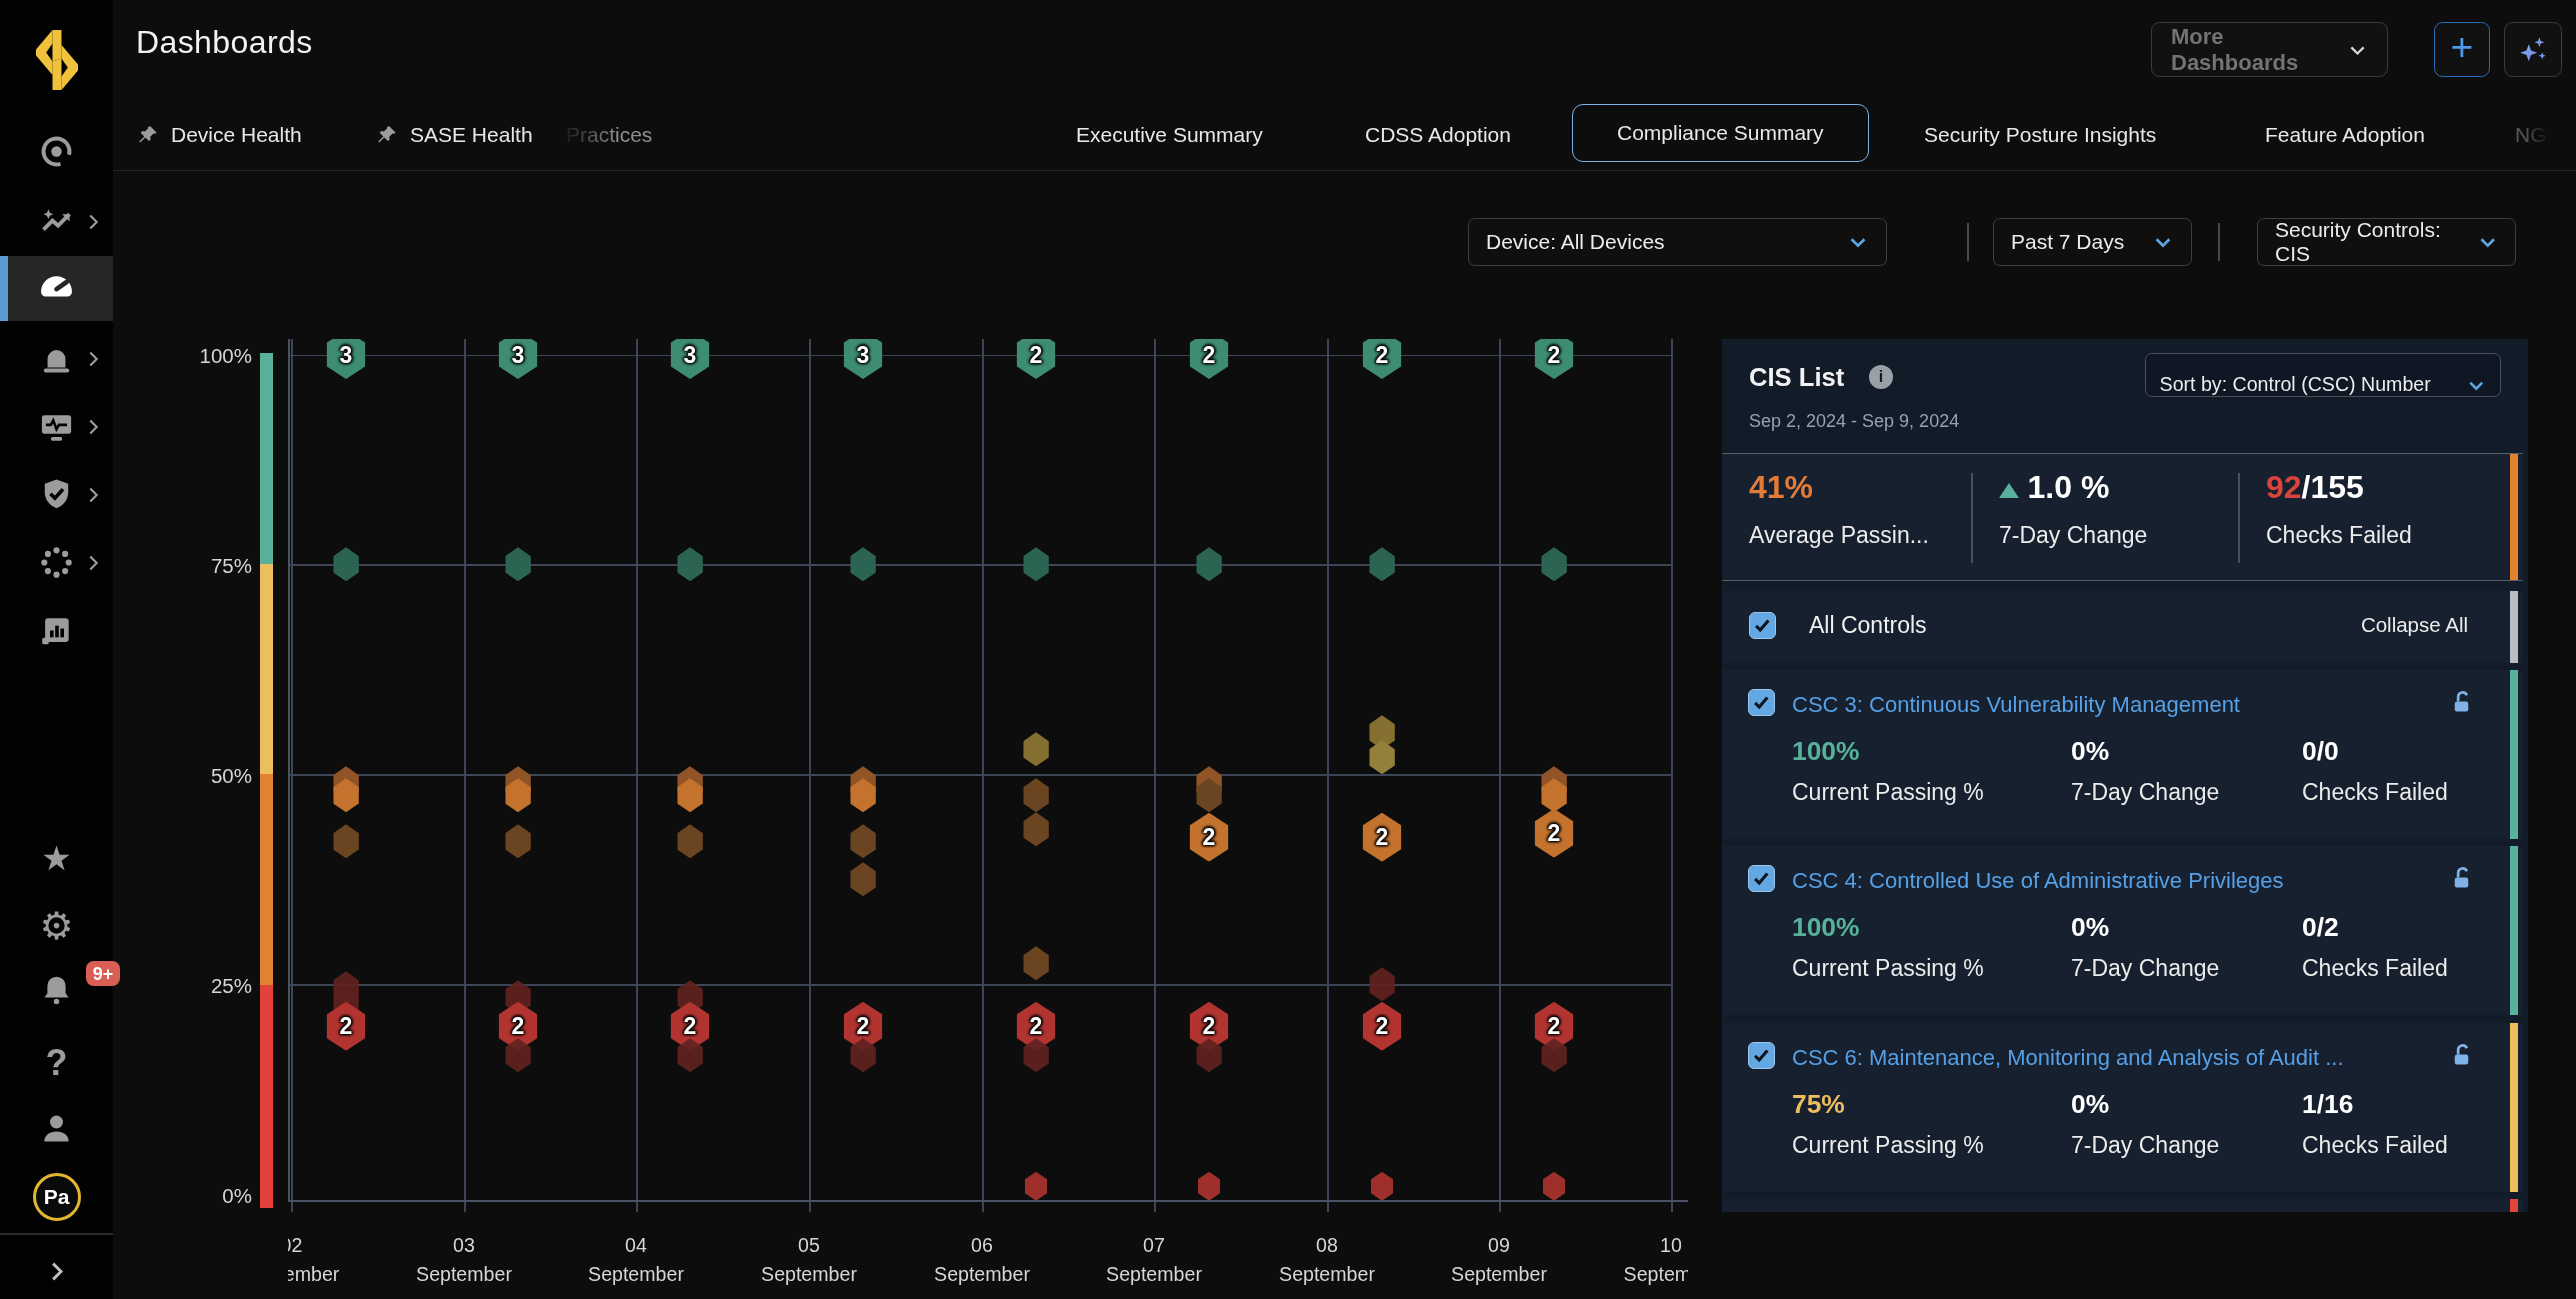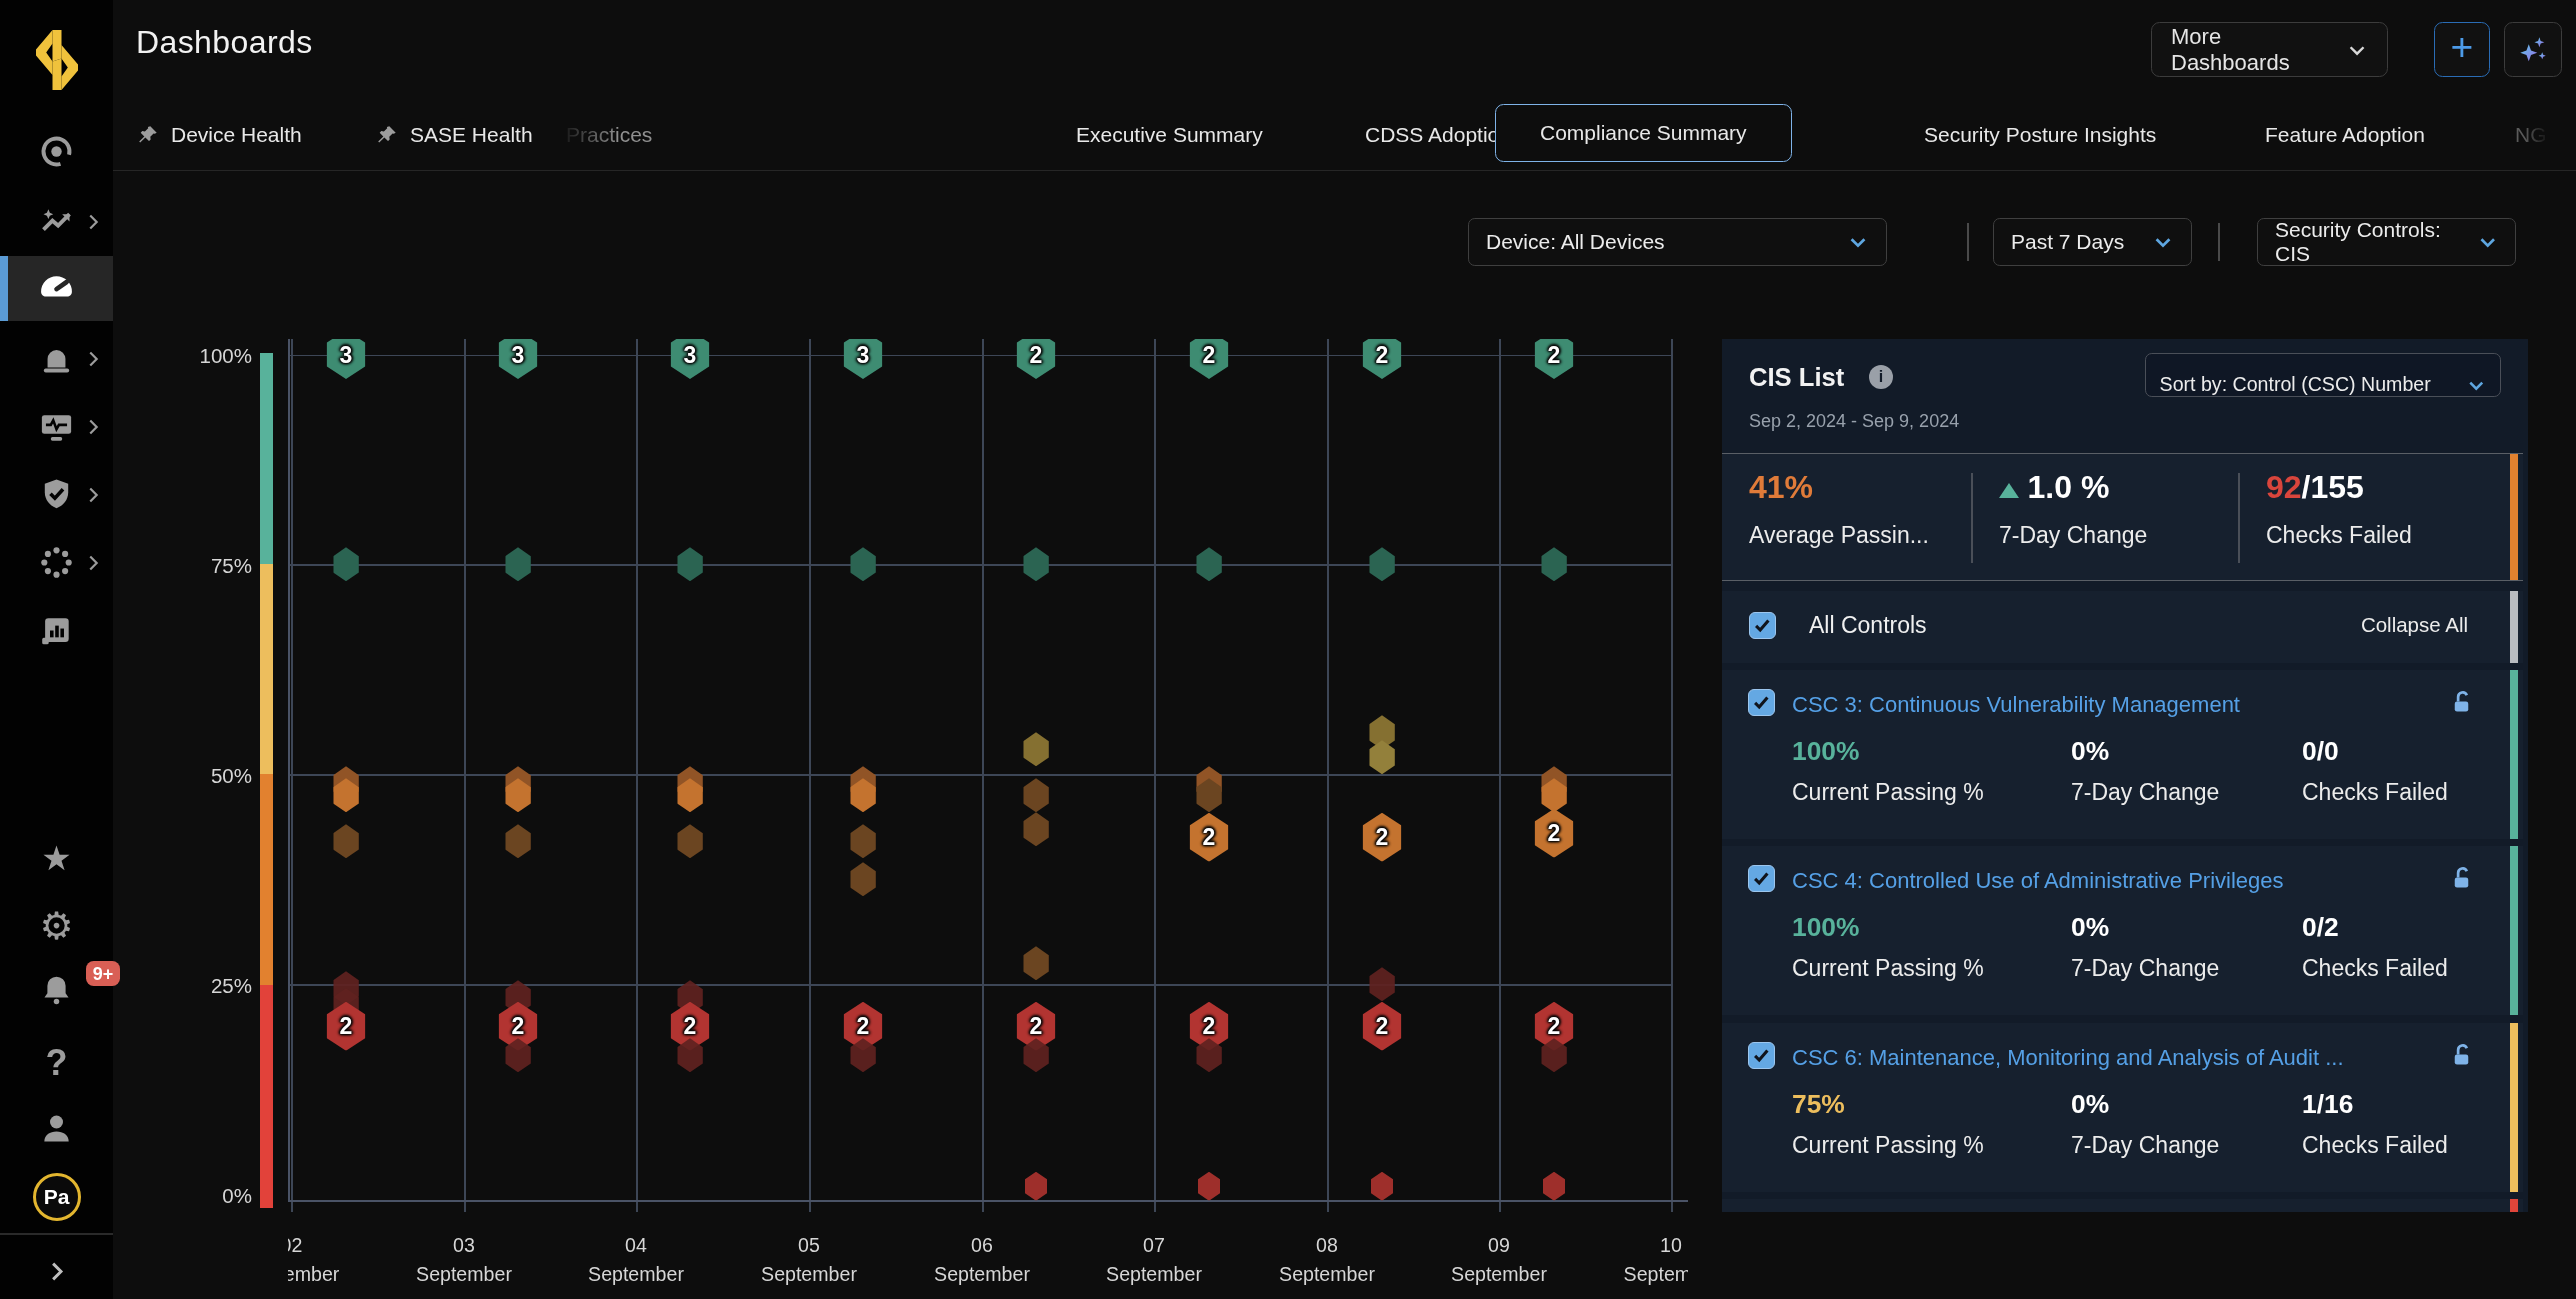--- a/index.html
+++ b/index.html
@@ -12,21 +12,21 @@
   .sb-chev{position:absolute;left:82px;top:50%;transform:translateY(-50%);}
   .sb-active{background:#262626;}
   .sb-active-bar{position:absolute;left:0;top:0;width:7.7px;height:100%;background:#5B9BD5;}
   #logo{position:absolute;left:20.5px;top:24px;width:72px;height:72px;}
   .sb-badge{position:absolute;left:49px;top:-10.2px;background:#D95F55;color:#fff;font-size:18px;font-weight:700;padding:1.7px 6.8px;border-radius:7.7px;line-height:22px;}
   #avatar-circle{width:48px;height:48px;border-radius:50%;border:3.4px solid #E3B62F;color:#fff;font-size:21px;font-weight:700;display:flex;align-items:center;justify-content:center;background:#0a0a0a;}
   .sb-divider{position:absolute;left:0;width:113px;height:1.7px;background:#2a2a2a;}
   .glyph{font-size:34px;color:#9c9c9c;line-height:1;}
   
   #page-title{position:absolute;left:136px;top:24px;font-size:32px;font-weight:500;color:#f2f2f2;letter-spacing:0.4px;}
-  .hdr-btn{position:absolute;top:22px;height:55px;border:1.7px solid #3c3c3c;border-radius:8.5px;background:#111;display:flex;align-items:center;justify-content:center;color:#e5e5e5;}
+  .hdr-btn{position:absolute;top:22px;height:55px;border:1.7px solid #3c3c3c;border-radius:8.5px;background:#111;display:flex;align-items:center;justify-content:center;color:#737373;font-weight:bold;}
   #more-dash{left:2151px;width:237px;font-size:22px;gap:13.6px;padding:0 19px;}
   #add-btn{left:2434px;width:56px;border-color:#2A6CB5;color:#4D9BE8;font-size:39px;font-weight:300;padding-bottom:5.1px;}
   #spark-btn{left:2504px;width:58px;}
   
   #tabbar{position:absolute;left:113px;top:101px;width:2463px;height:70px;border-bottom:1.7px solid #262626;}
   .tab{position:absolute;top:0;height:68px;display:flex;align-items:center;gap:12px;color:#e8e8e8;font-size:21px;white-space:nowrap;cursor:pointer;}
   .tab.faded{color:#8f8f8f;-webkit-mask-image:linear-gradient(90deg,rgba(0,0,0,.12),#000 60%);mask-image:linear-gradient(90deg,rgba(0,0,0,.12),#000 60%);}
   .tab.cut{color:#5a5a5a;-webkit-mask-image:linear-gradient(90deg,#000 30%,rgba(0,0,0,.1));mask-image:linear-gradient(90deg,#000 30%,rgba(0,0,0,.1));}
   .tab.selected{border:1.7px solid #7FB3E8;border-radius:8.5px;height:58px;top:3.4px;padding:0 44px;background:#0d0d0d;}
   
@@ -246,21 +246,21 @@
       </div>
       <div class="tab faded" style="left: 453px;">
         <span>Practices</span>
       </div>
       <div class="tab " style="left: 963px;">
         <span>Executive Summary</span>
       </div>
       <div class="tab " style="left: 1252px;">
         <span>CDSS Adoption</span>
       </div>
-      <div class="tab selected" style="left: 1382px;">
+      <div class="tab selected" style="left: 1459px; border-radius: 11px;">
         <span>Compliance Summary</span>
       </div>
       <div class="tab " style="left: 1811px;">
         <span>Security Posture Insights</span>
       </div>
       <div class="tab " style="left: 2152px;">
         <span>Feature Adoption</span>
       </div>
       <div class="tab cut" style="left: 2402px;">
         <span>NG</span>

